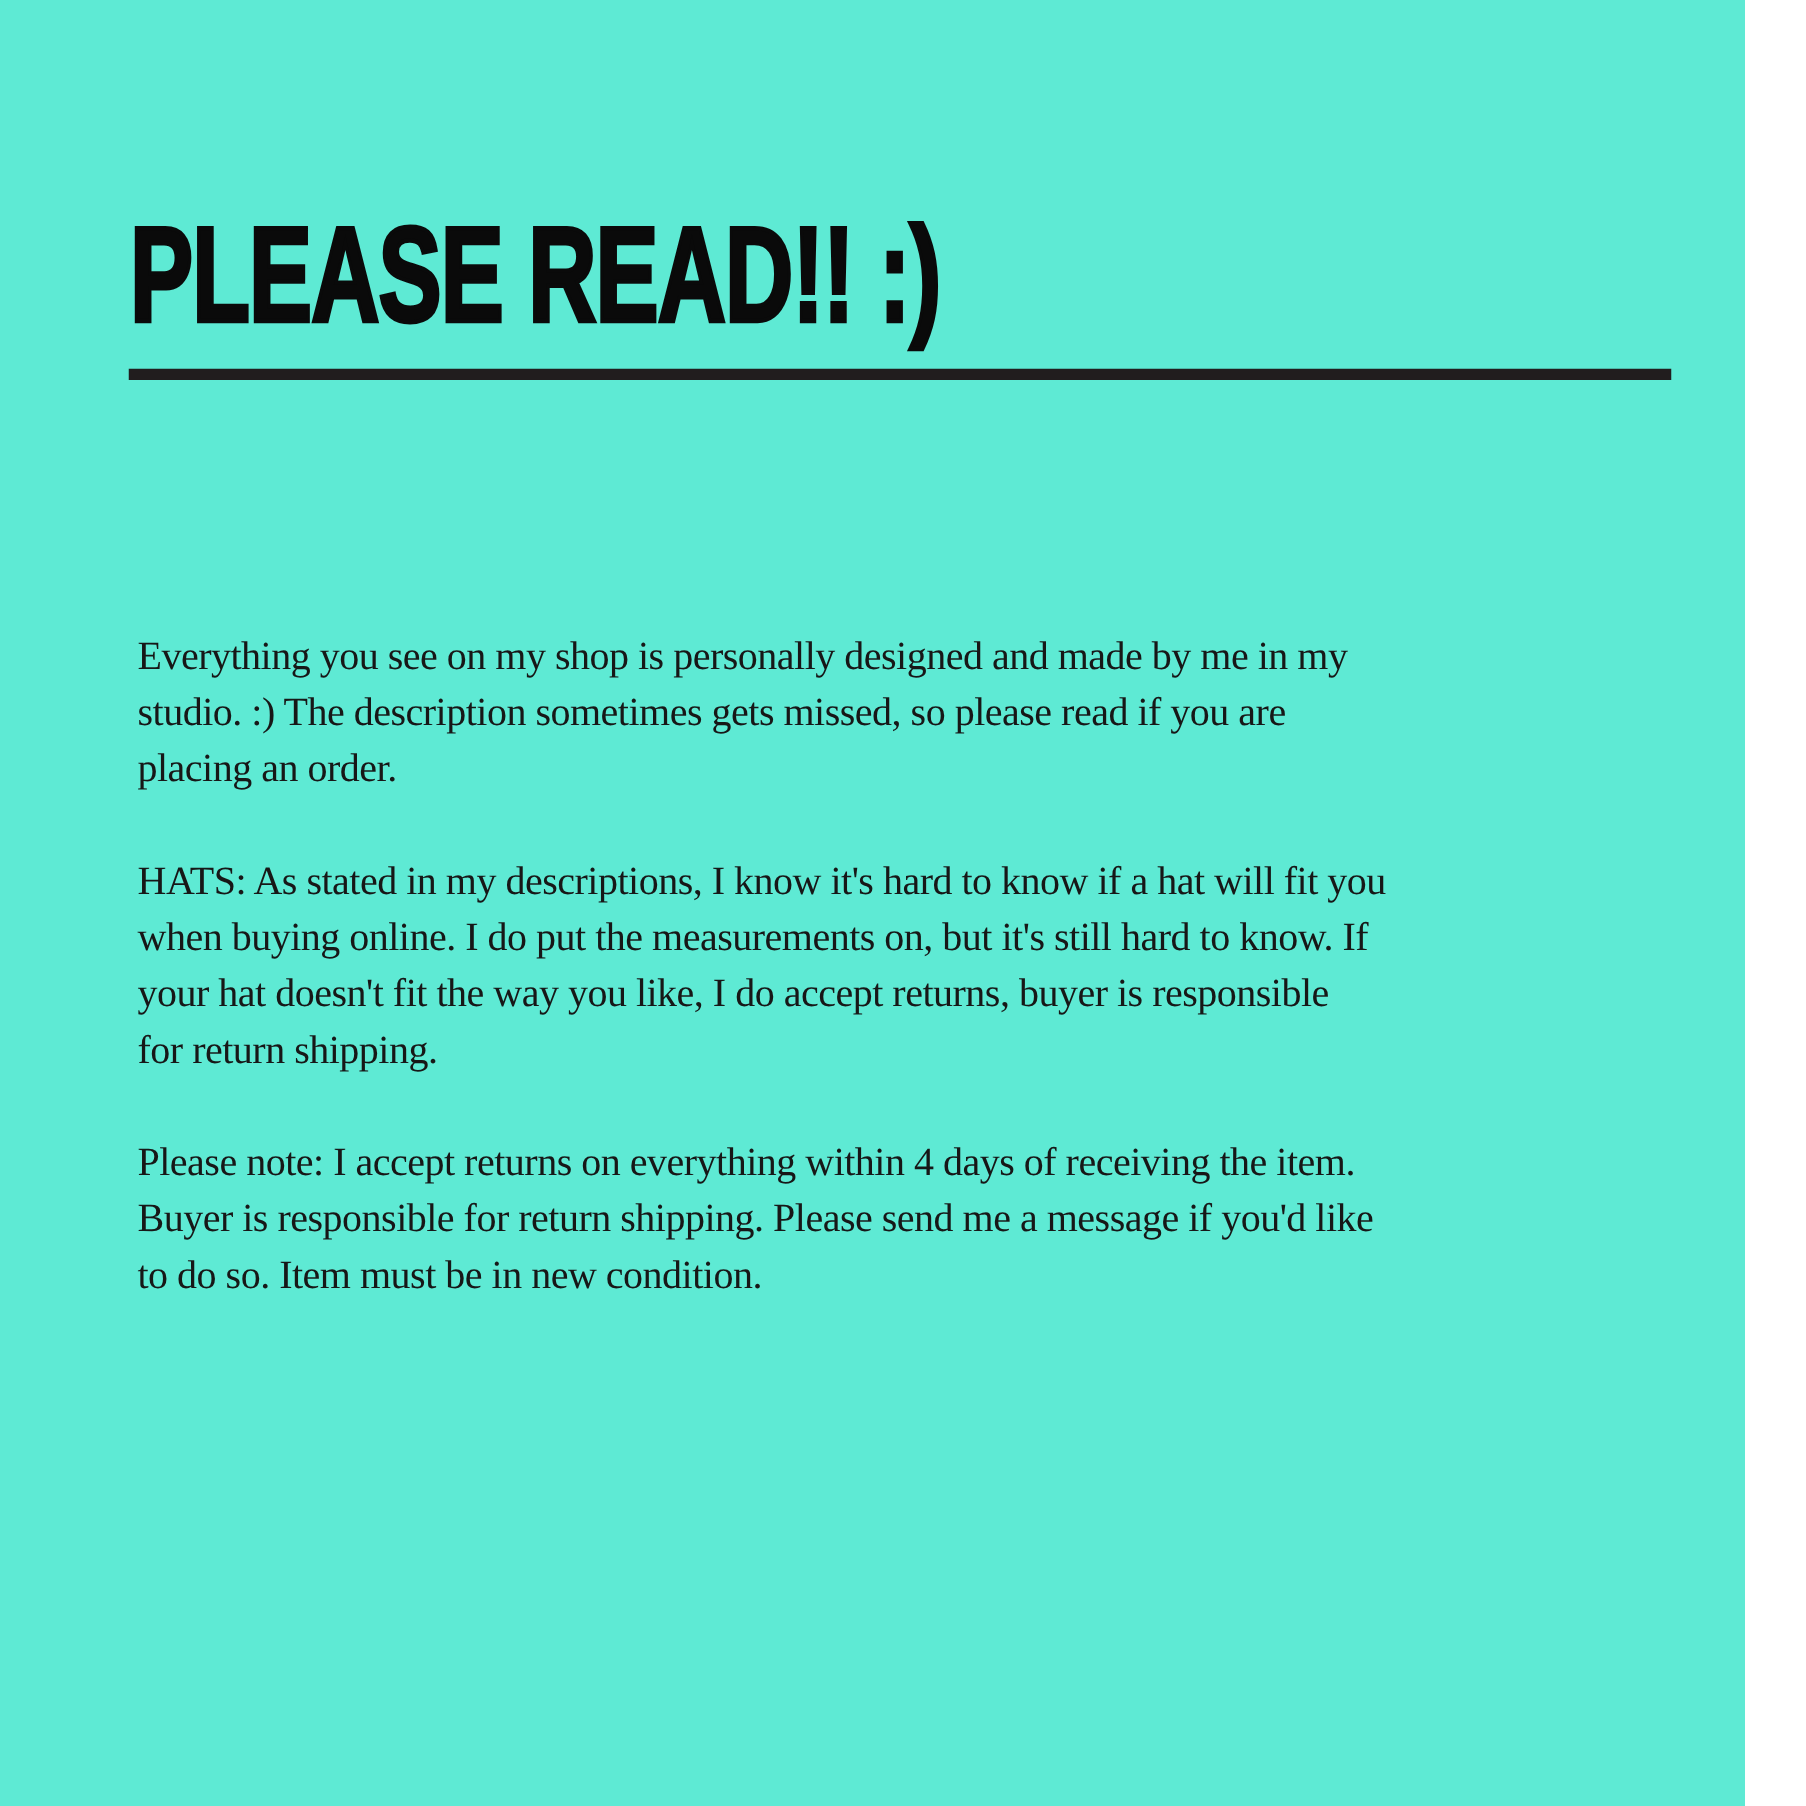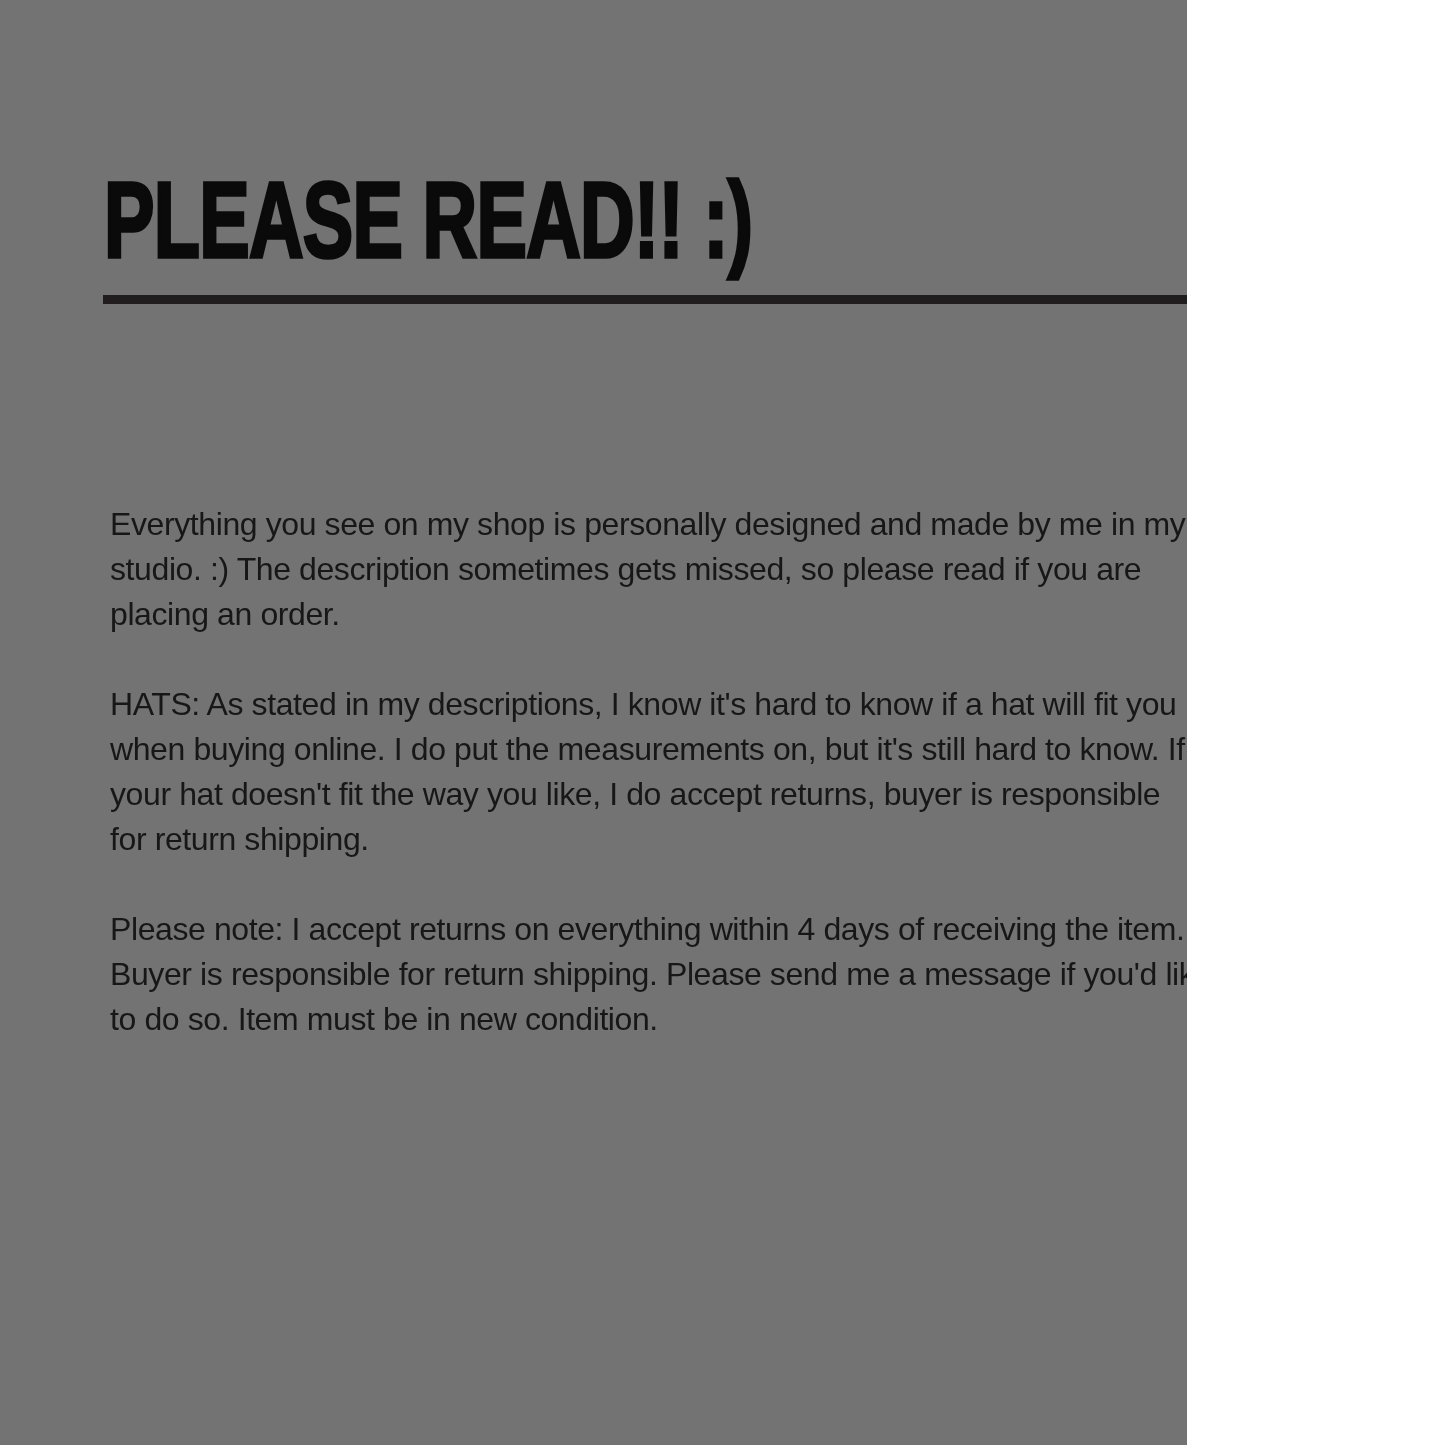--- a/index.html
+++ b/index.html
@@ -2,23 +2,23 @@
 <html><head>
 <meta charset="utf-8">
 <style>
   html, body {
     margin: 0;
     padding: 0;
     background: #ffffff;
   }
   .page {
     position: relative;
-    width: 1187px;
+    width: 1396px;
     height: 1445px;
-    background: #737373;
+    background: #5eead4;
     overflow: hidden;
     font-family: "Liberation Sans", sans-serif;
   }
   .heading-wrap {
     position: absolute;
     left: 104px;
     top: 166px;
   }
   .heading {
     margin: 0;
@@ -42,21 +42,21 @@
     background: #211d1e;
   }
   .content {
     position: absolute;
     left: 110px;
     top: 502px;
     width: 1330px;
   }
   .content p {
     margin: 0 0 45px 0;
-    font-family: Liberation Sans, sans-serif;
+    font-family: Liberation Serif, serif;
     font-size: 32px;
     line-height: 45px;
     letter-spacing: -0.4px;
     color: #171717;
     white-space: pre-line;
   }
 </style>
 </head>
 <body>
 

